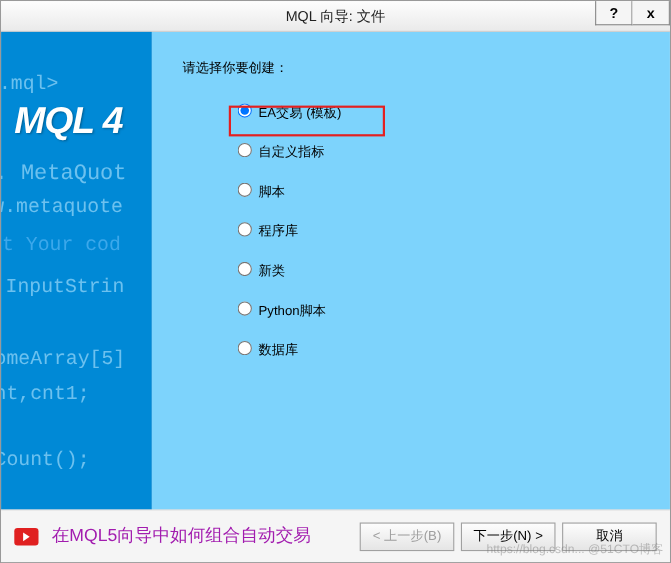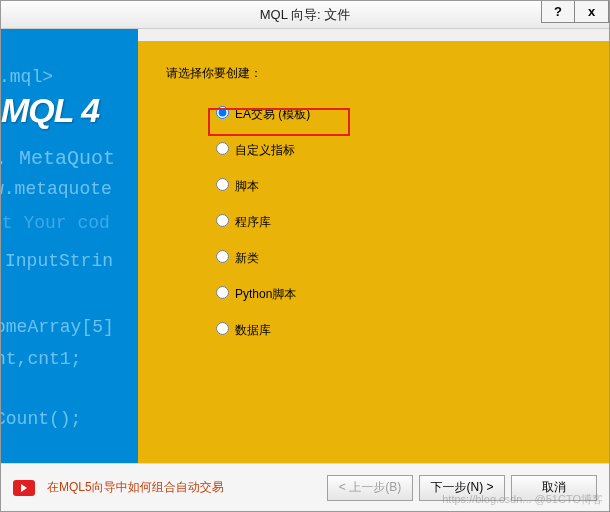--- a/index.html
+++ b/index.html
@@ -48,34 +48,33 @@
     }
     .sidebar-text {
       position: absolute;
       font-family: "Courier New", monospace;
       color: rgba(180, 230, 255, 0.6);
       white-space: nowrap;
       font-size: 16px;
     }
     .mql-logo {
       position: absolute;
-      top: 62px; left: 0;
+      top: 62px; left: 12px;
       font-family: "Arial Black", sans-serif;
       font-weight: 900;
       font-style: italic;
       font-size: 34px;
       color: #fff;
       letter-spacing: -1px;
       text-shadow: 1px 1px 2px rgba(0,0,0,0.3);
     }
     .content {
       flex: 1;
-      background: #eab308;
+      background: #7dd3fc;
       padding: 24px 28px;
-      margin-top: 12px;
     }
     .instruction {
       font-size: 12px;
       margin-bottom: 24px;
     }
     .radio-list {
       padding-left: 50px;
     }
     .radio-row {
       display: flex;
@@ -117,22 +116,22 @@
       display: flex; align-items: center; justify-content: center;
       margin-right: 6px;
     }
     .yt-triangle {
       width: 0; height: 0;
       border-left: 6px solid #fff;
       border-top: 4px solid transparent;
       border-bottom: 4px solid transparent;
     }
     .footer-link {
-      color: #c2410c;
-      font-size: 12px;
+      color: #a21caf;
+      font-size: 16px;
       cursor: pointer;
     }
     .footer-spacer { flex: 1; }
     .win-btn {
       min-width: 86px; height: 26px;
       border: 1px solid #a0a0a0;
       background: linear-gradient(#fdfdfd, #e5e5e5);
       font-size: 12px;
       cursor: pointer;
       padding: 0 10px;

